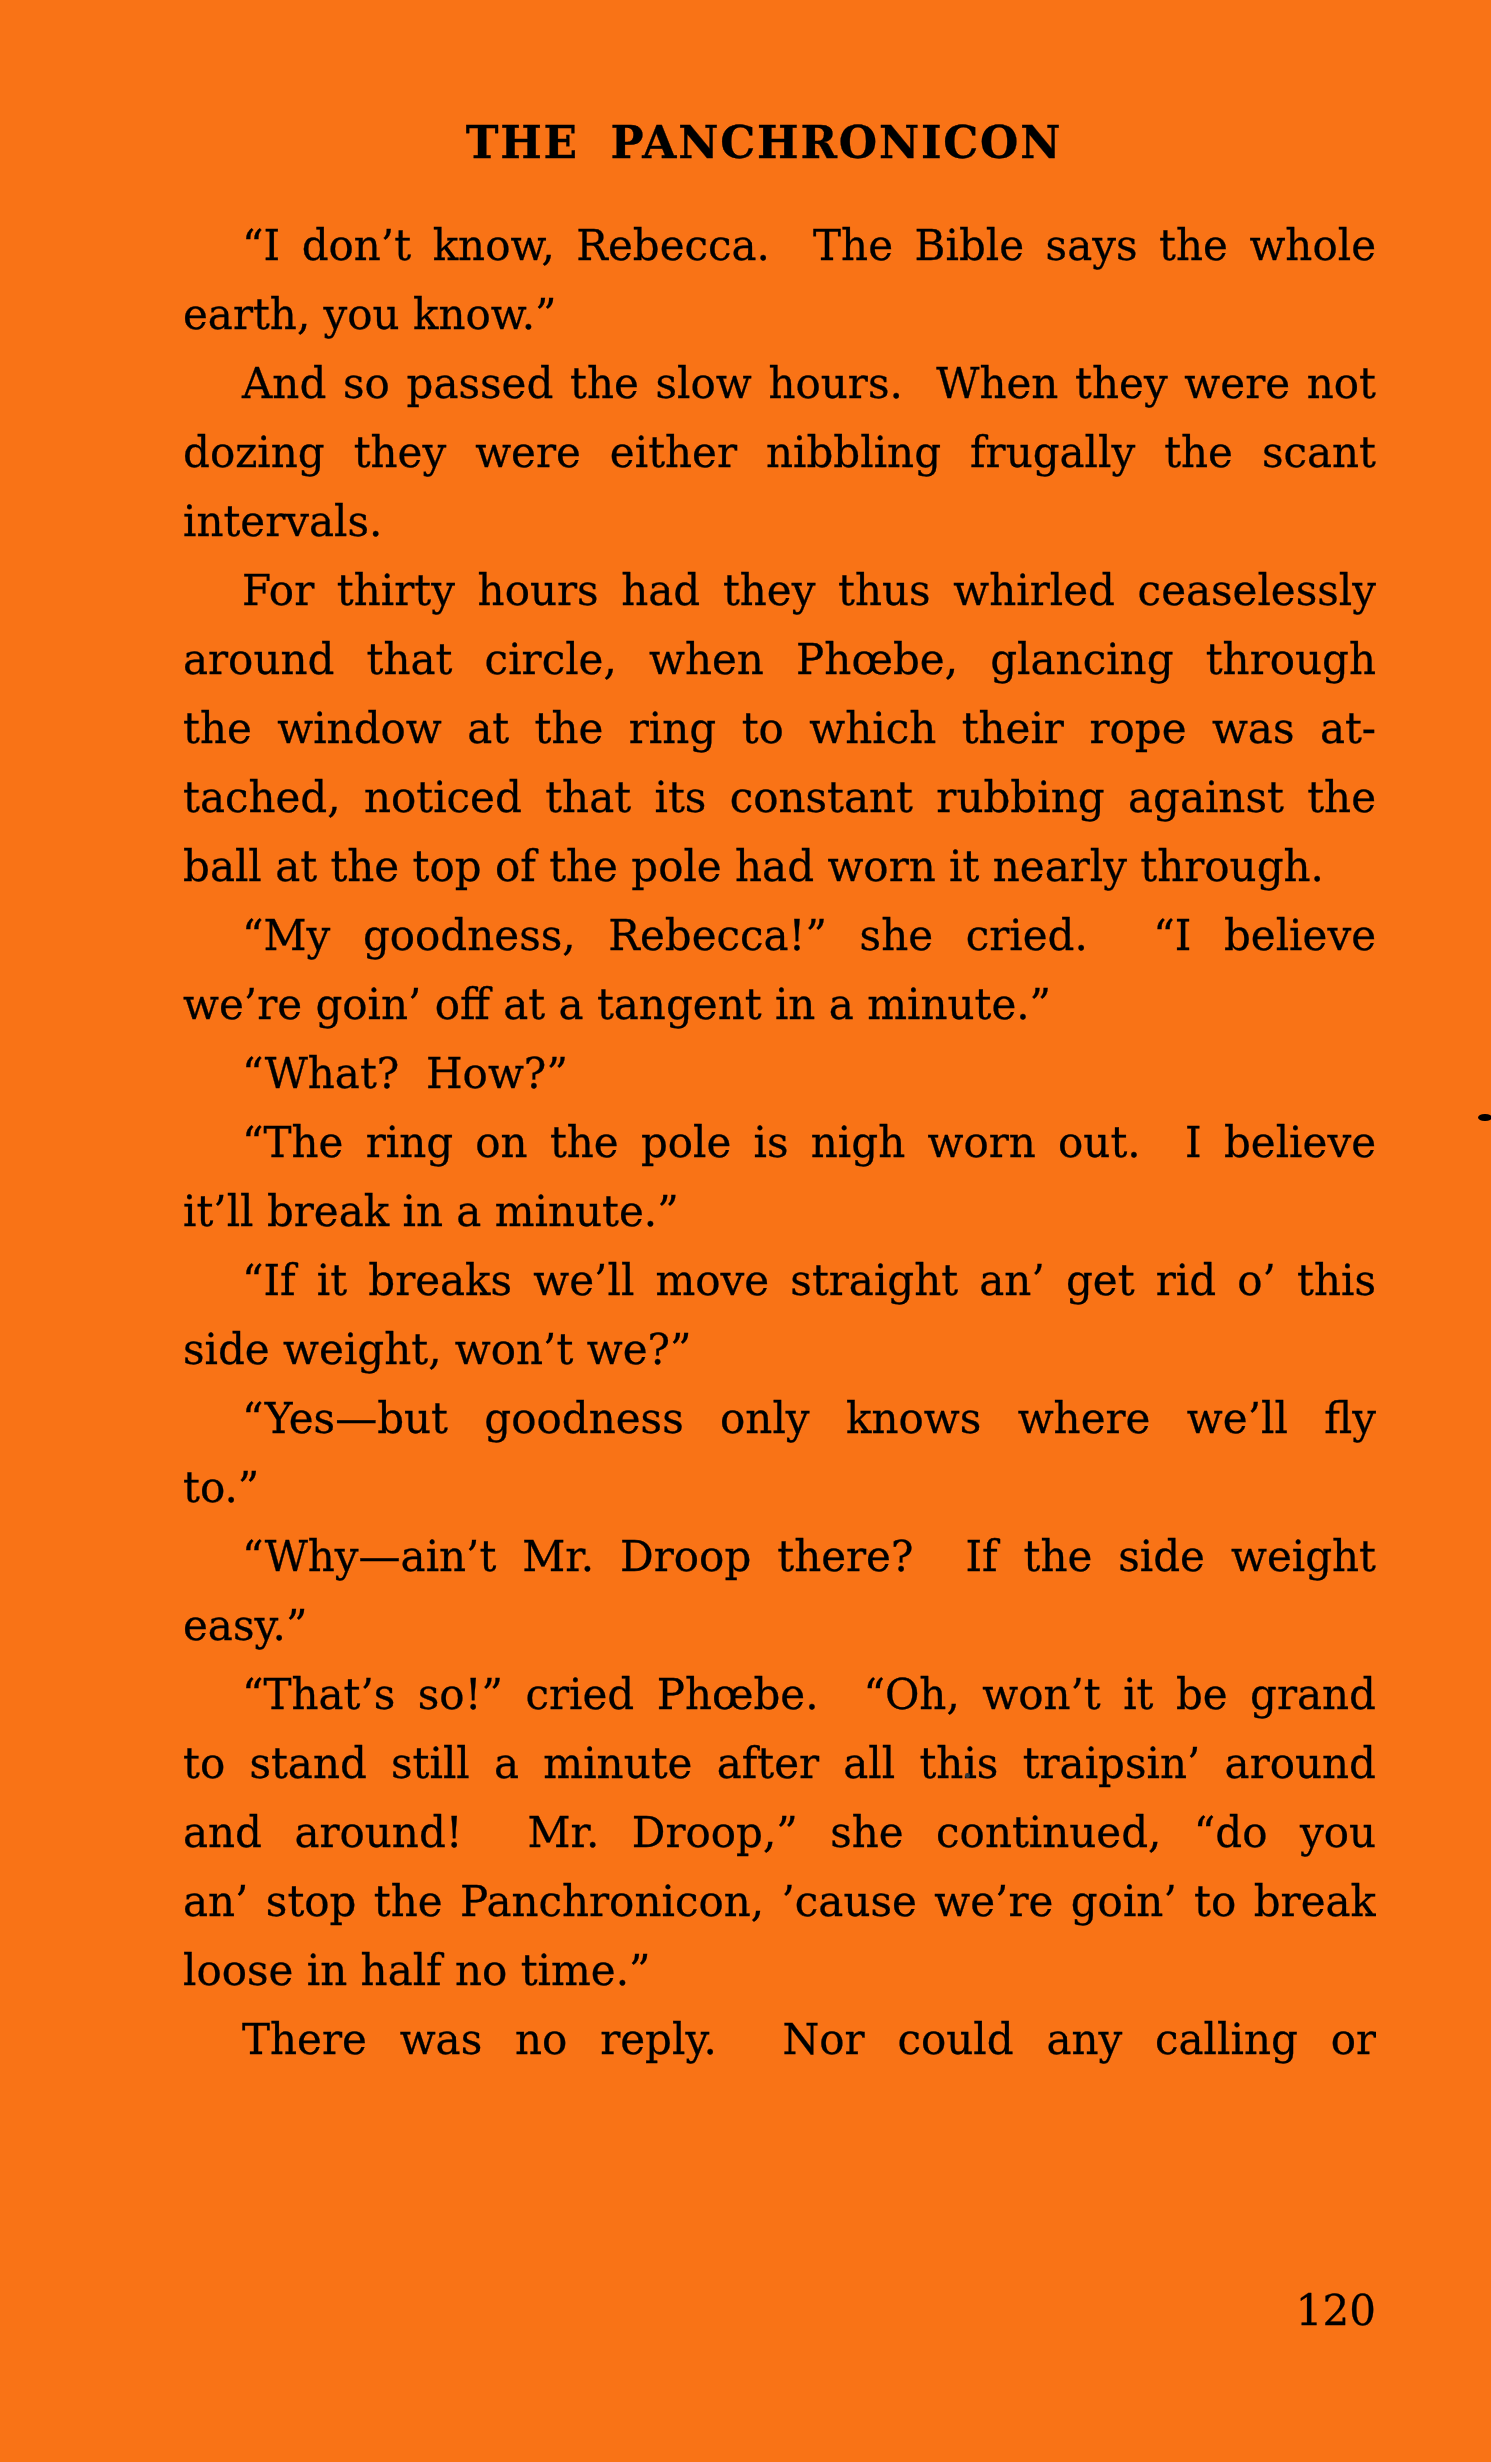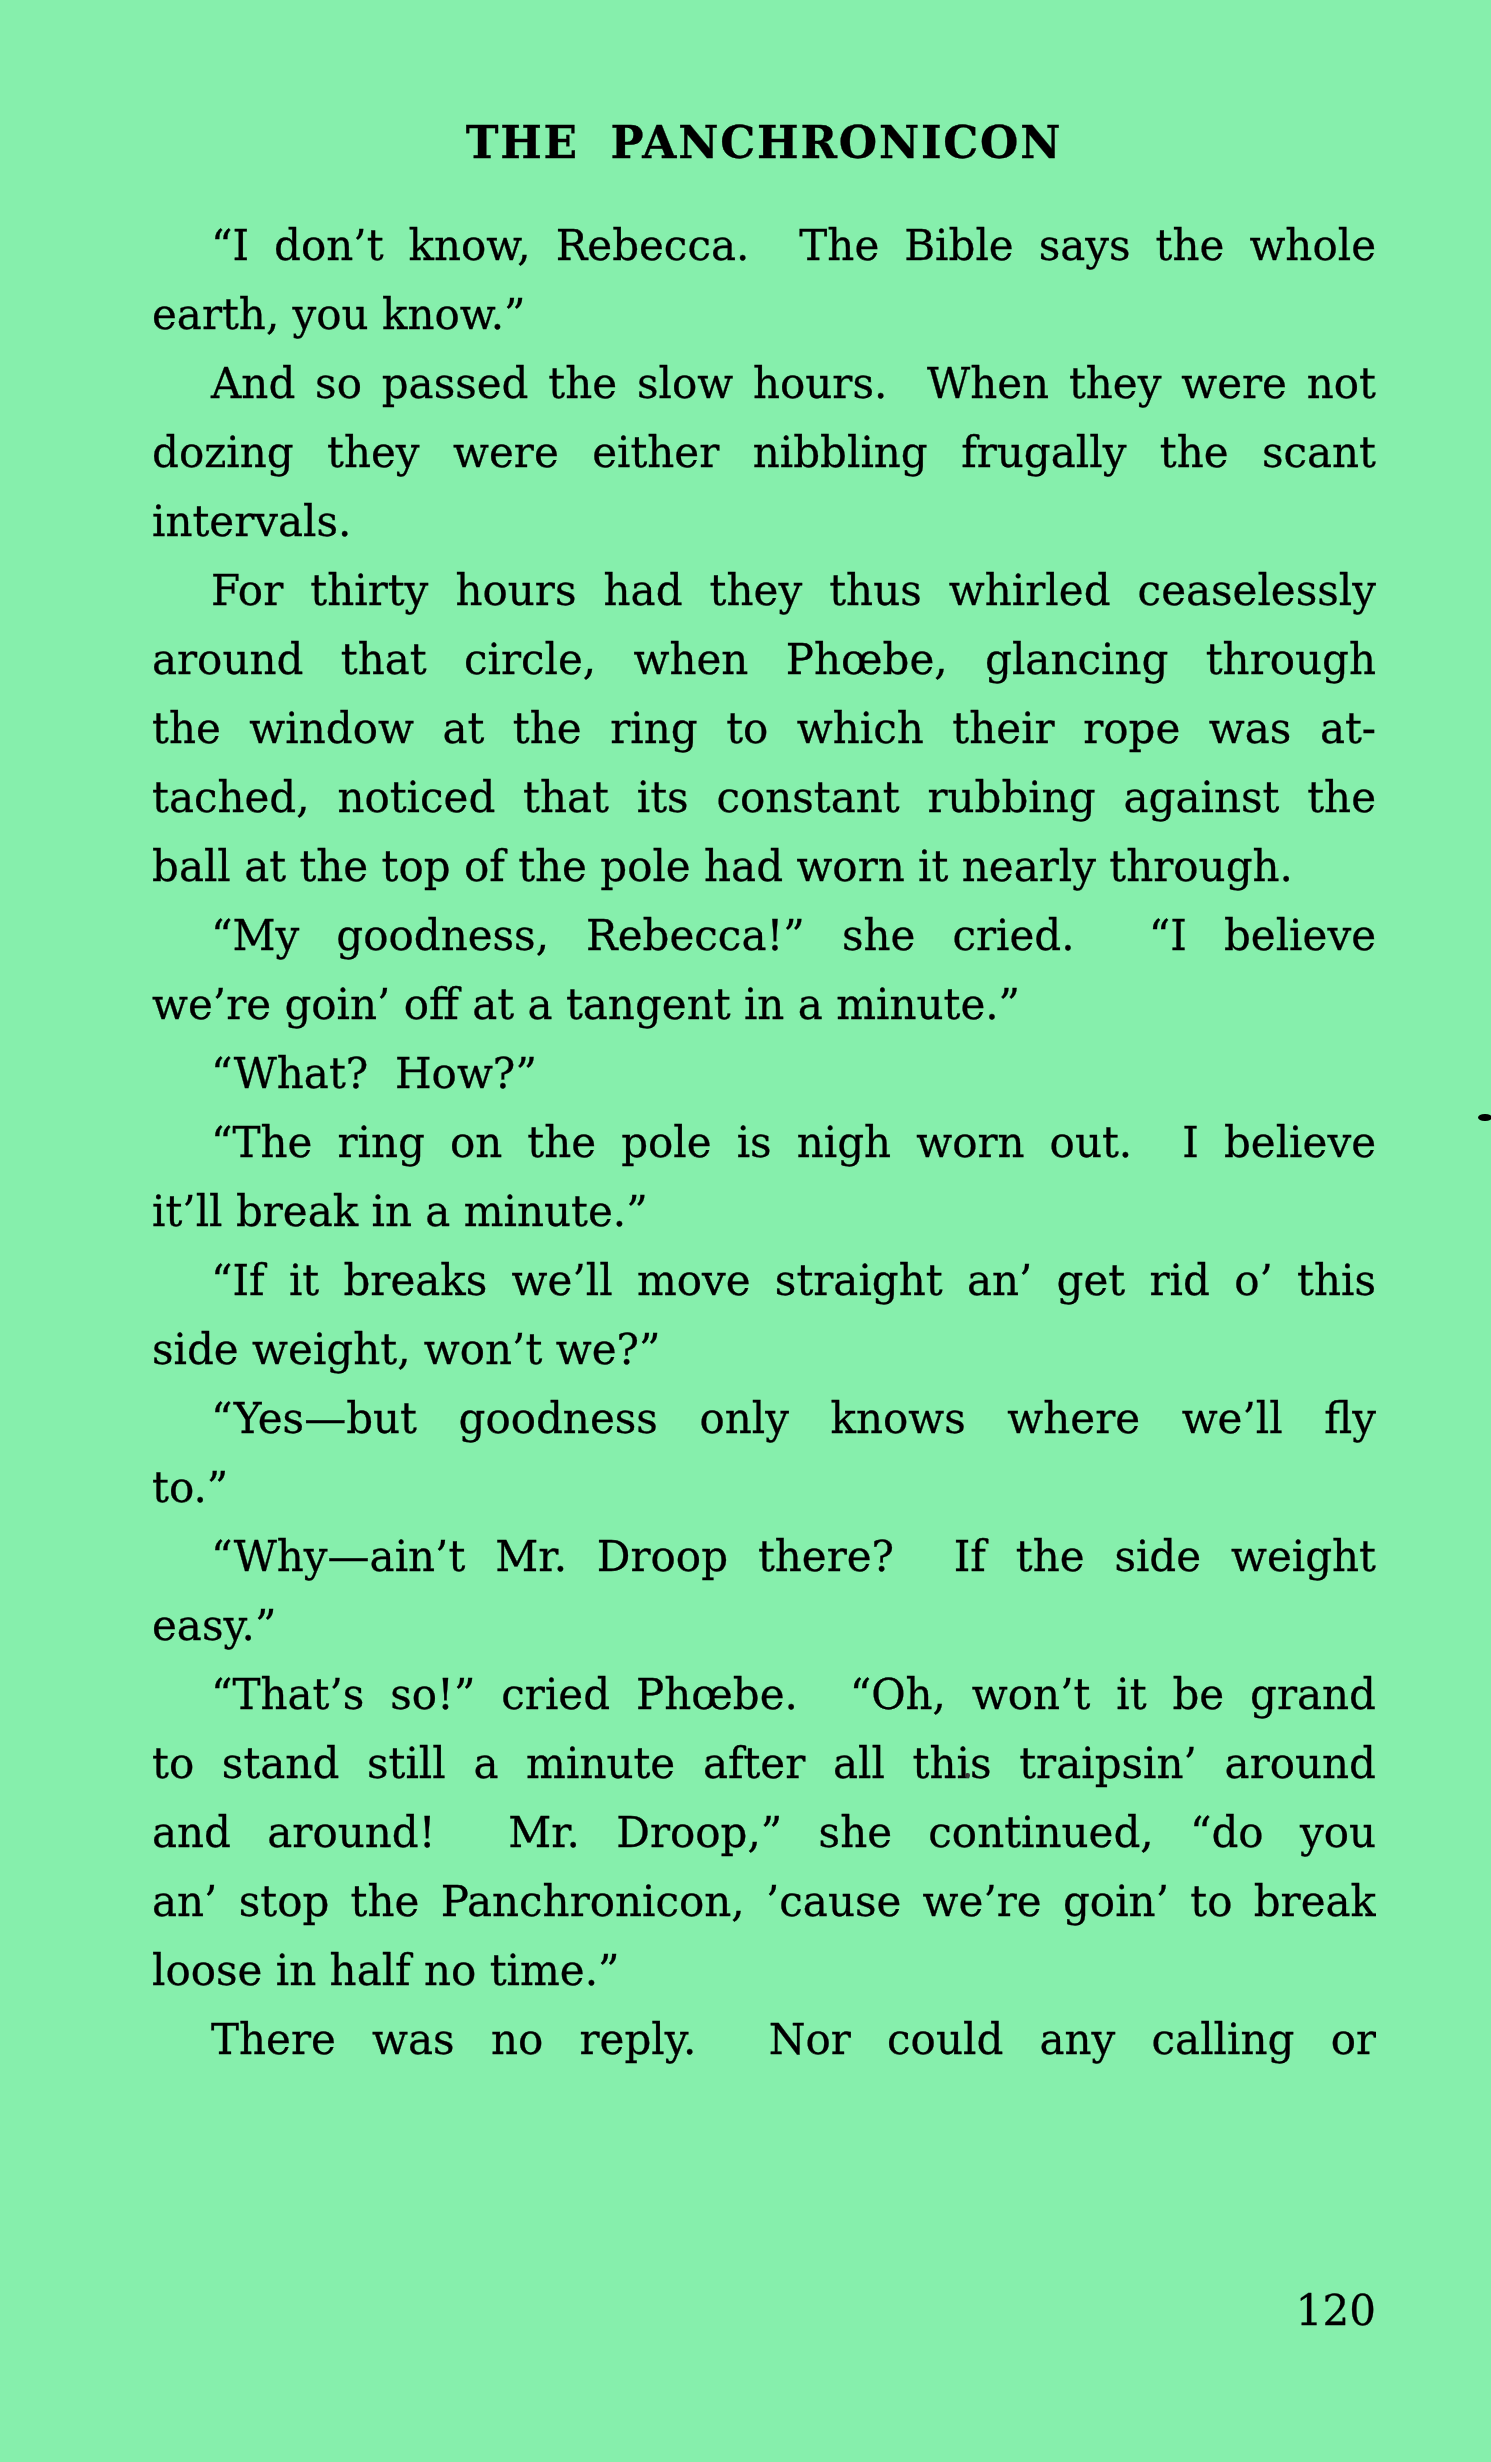--- a/index.html
+++ b/index.html
@@ -11,21 +11,21 @@
     height: 2462px;
     background: #ffffff;
     position: relative;
     font-family: "DejaVu Serif", serif;
     color: #000000;
     overflow: hidden;
   }
   .page {
     position: absolute;
     inset: 0;
-    background: #86efac;
+    background: #f97316;
   }
   .running-head {
     position: absolute;
     top: 117px;
     left: 152px;
     width: 1224px;
     text-align: center;
     font-size: 44px;
     font-weight: bold;
     letter-spacing: 1.8px;
@@ -41,20 +41,21 @@
     font-size: 42px;
     line-height: 69px;
     -webkit-text-stroke: 0.3px #000;
   }
   .line {
     height: 69px;
     text-align: justify;
     text-align-last: justify;
     white-space: pre-wrap;
     overflow: hidden;
+    margin-left: 31px;
   }
   .line.last {
     text-align: left;
     text-align-last: left;
   }
   .line.indent {
     padding-left: 59px;
   }
   .page-number {
     position: absolute;

